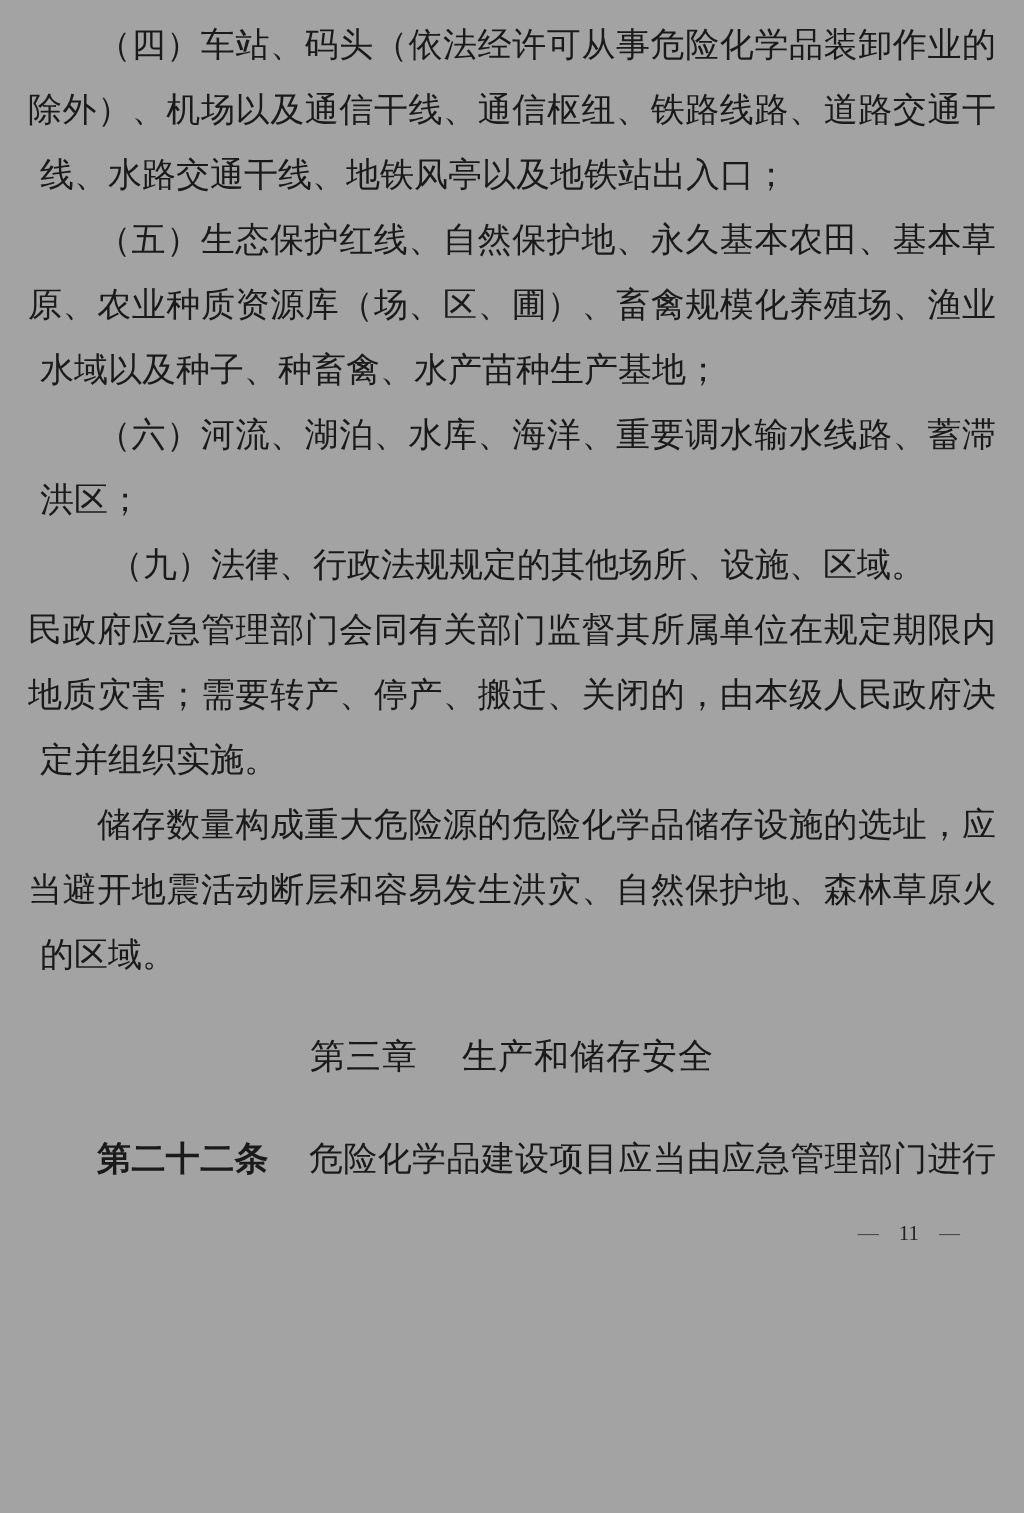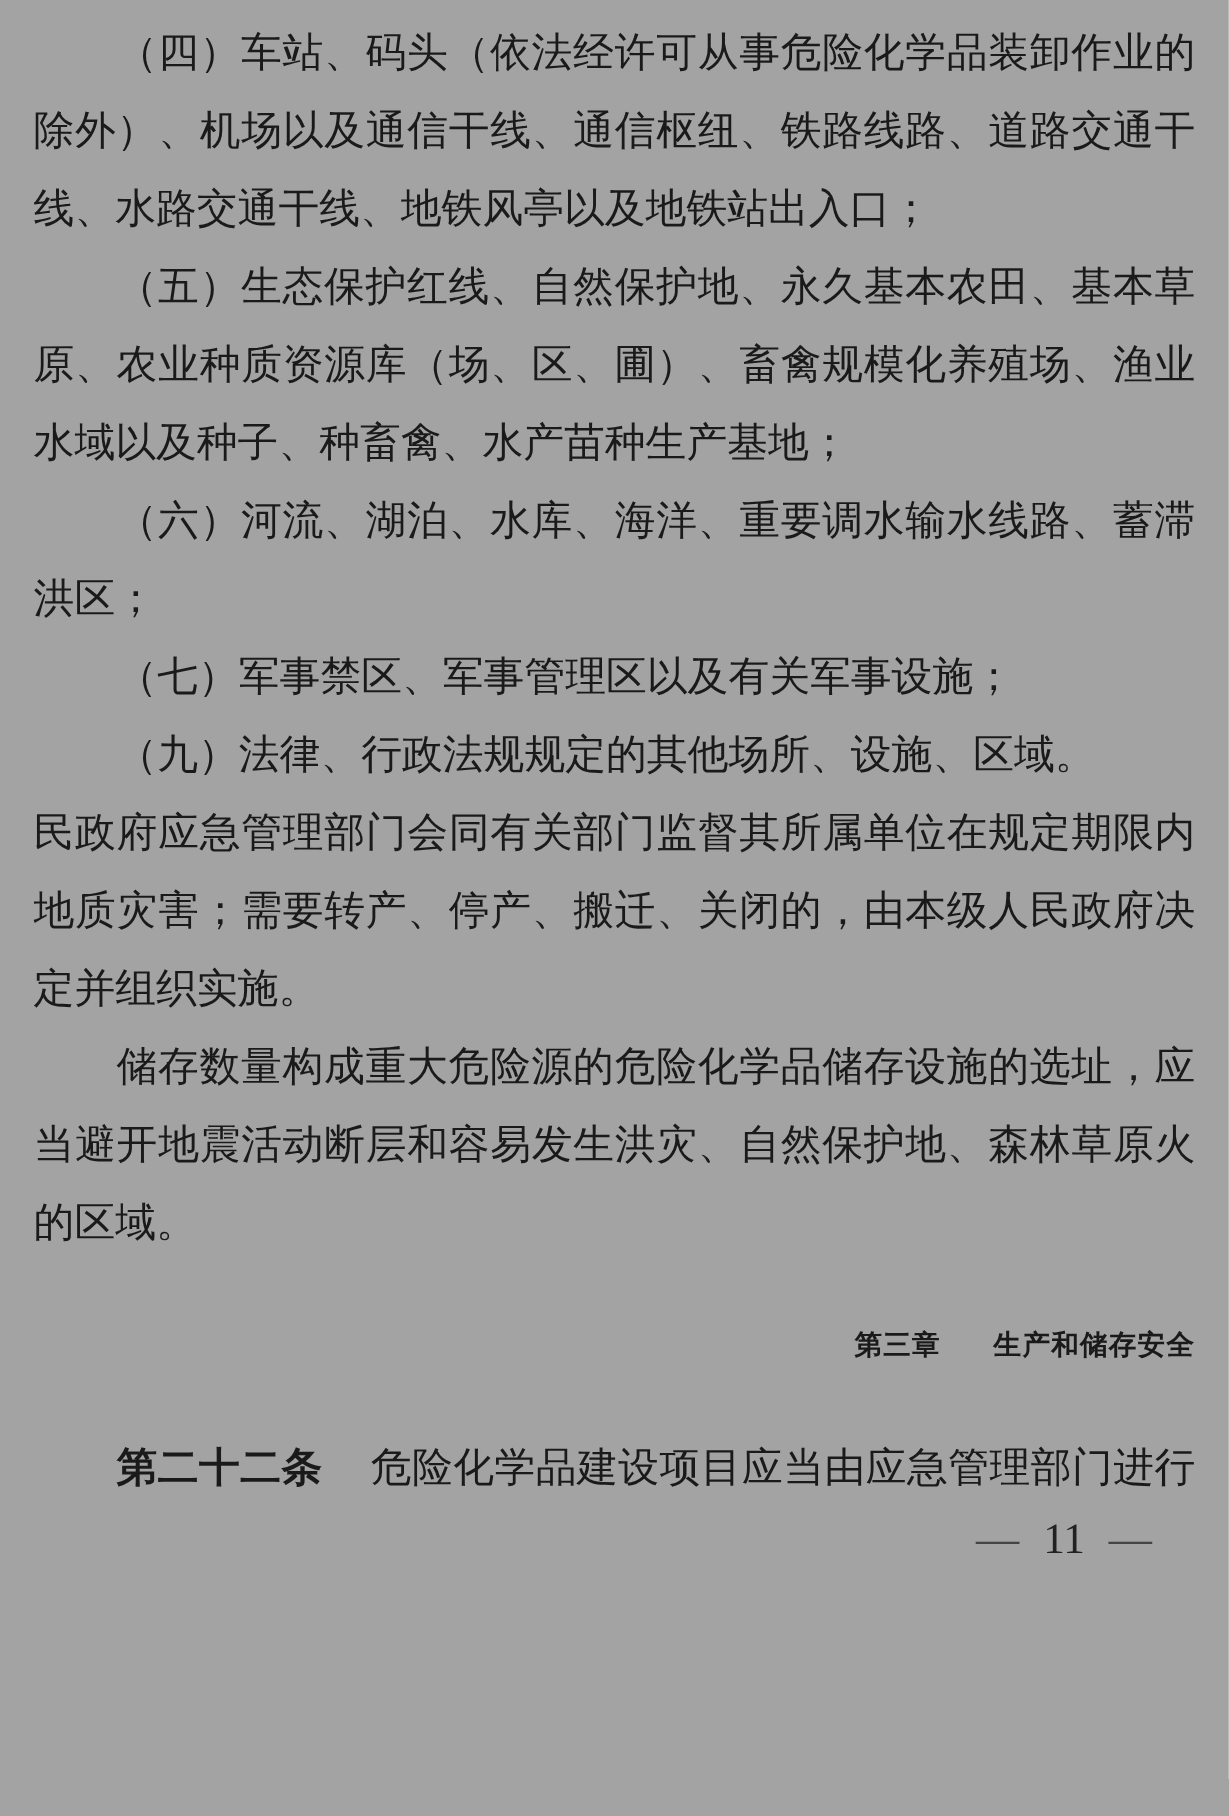--- a/index.html
+++ b/index.html
@@ -20,71 +20,70 @@
     line-height: 65px;
     height: 65px;
     overflow: hidden;
     text-align: justify;
     text-justify: inter-character;
     white-space: normal;
   }
   
   .jf { text-align-last: justify; }
   
-  .last { text-align: right; text-align-last: left; }
+  .last { text-align: right; text-align-last: left; margin-left: 12px; }
   
   .ind { text-indent: 69px; }
 
   .chapter {
     margin-top: 36px;
     line-height: 65px;
     height: 65px;
-    font-size: 23px;
-    font-weight: bold;
-    text-align: right;
+    font-size: 35px;
+    font-weight: normal;
+    text-align: center;
     font-family: "Liberation Sans", "DejaVu Sans", sans-serif;
     letter-spacing: 1px;
   }
   .chapter .chapter-num { margin-right: 44px; }
 
   .article {
     margin-top: 38px;
   }
   .article .article-label {
     font-weight: bold;
     font-family: Liberation Serif, serif;
     margin-right: 40px;
   }
 
   .footer {
-    margin-top: 4px;
+    margin-top: 20px;
     height: 44px;
     line-height: 44px;
     text-align: right;
     padding-right: 36px;
-    font-size: 36px;
+    font-size: 21px;
     color: #222;
   }
   .footer .footer-page-num { margin: 0 20px; }
   .footer .dash { color: #444; }
 </style>
 </head>
 <body>
 
 <div class="page" style="background: #a3a3a3; color: rgb(26, 26, 26);">
 
   <div class="line ind jf">（四）车站、码头（依法经许可从事危险化学品装卸作业的</div>
   <div class="line jf">除外）、机场以及通信干线、通信枢纽、铁路线路、道路交通干</div>
   <div class="line last">线、水路交通干线、地铁风亭以及地铁站出入口；</div>
   <div class="line ind jf">（五）生态保护红线、自然保护地、永久基本农田、基本草</div>
   <div class="line jf">原、农业种质资源库（场、区、圃）、畜禽规模化养殖场、渔业</div>
   <div class="line last">水域以及种子、种畜禽、水产苗种生产基地；</div>
   <div class="line ind jf">（六）河流、湖泊、水库、海洋、重要调水输水线路、蓄滞</div>
   <div class="line last">洪区；</div>
-  <div class="line ind last">（七）军事禁区、军事管理区以及有关军事设施；</div>
   <div class="line ind last">（九）法律、行政法规规定的其他场所、设施、区域。</div>
   <div class="line jf">民政府应急管理部门会同有关部门监督其所属单位在规定期限内</div>
   <div class="line jf">地质灾害；需要转产、停产、搬迁、关闭的，由本级人民政府决</div>
   <div class="line last">定并组织实施。</div>
   <div class="line ind jf">储存数量构成重大危险源的危险化学品储存设施的选址，应</div>
   <div class="line jf">当避开地震活动断层和容易发生洪灾、自然保护地、森林草原火灾</div>
   <div class="line last">的区域。</div>
 
   <div class="chapter">
     <span class="chapter-num">第三章</span><span>生产和储存安全</span>

